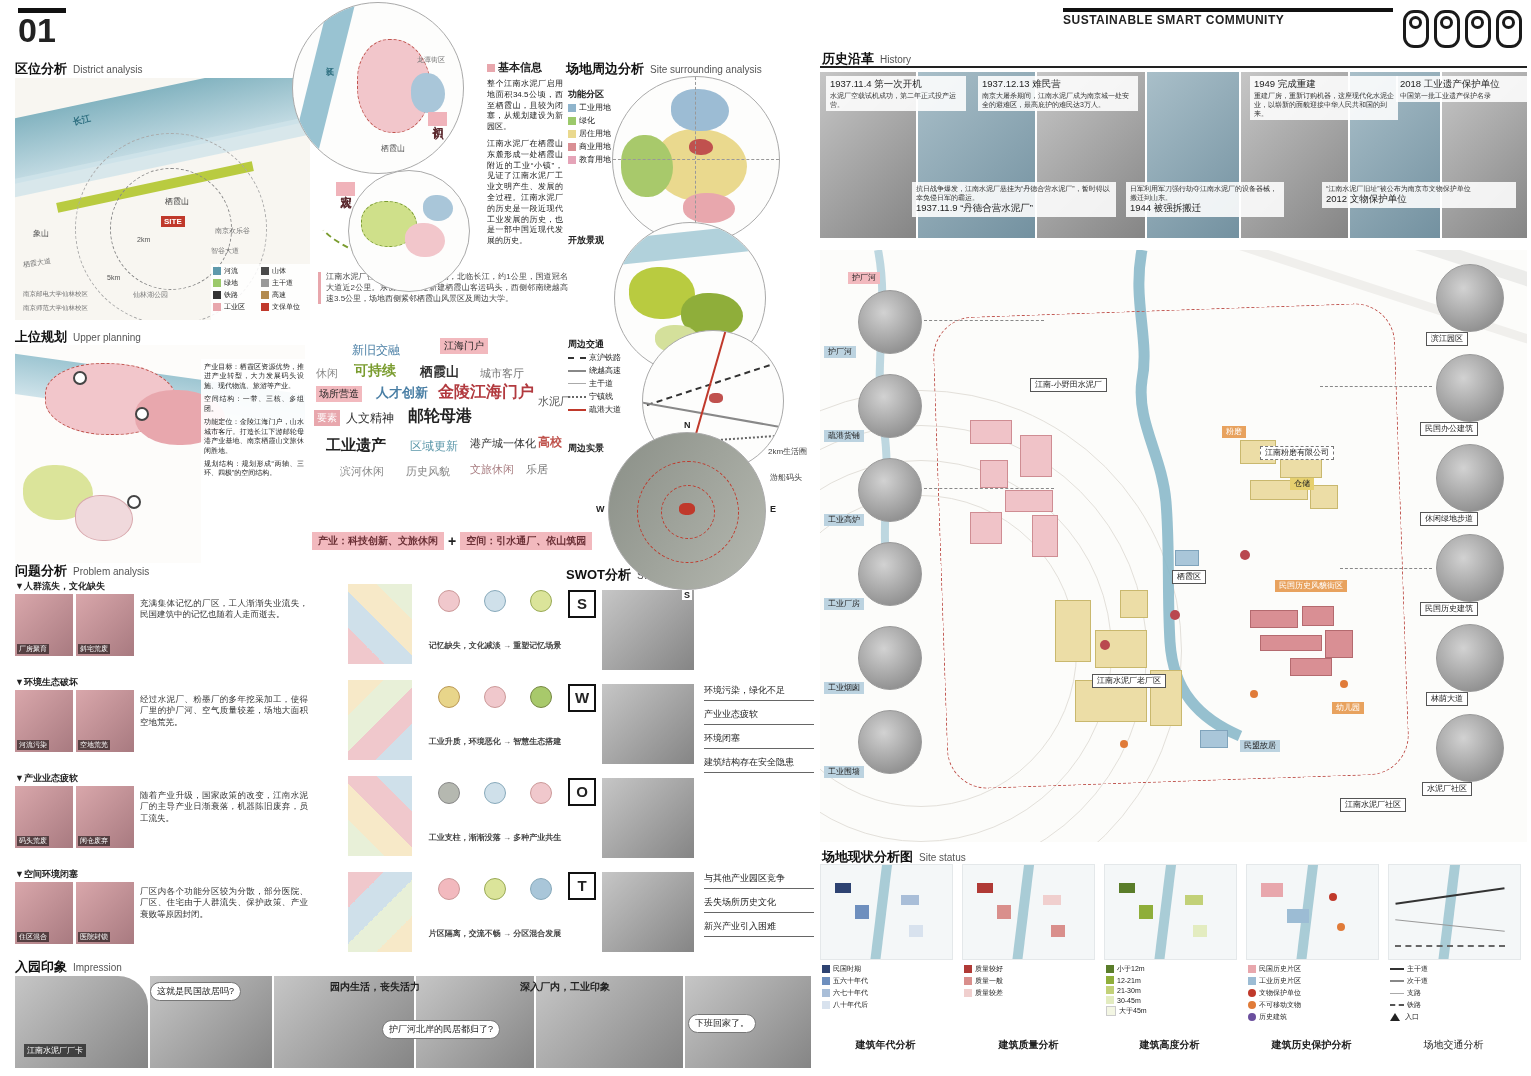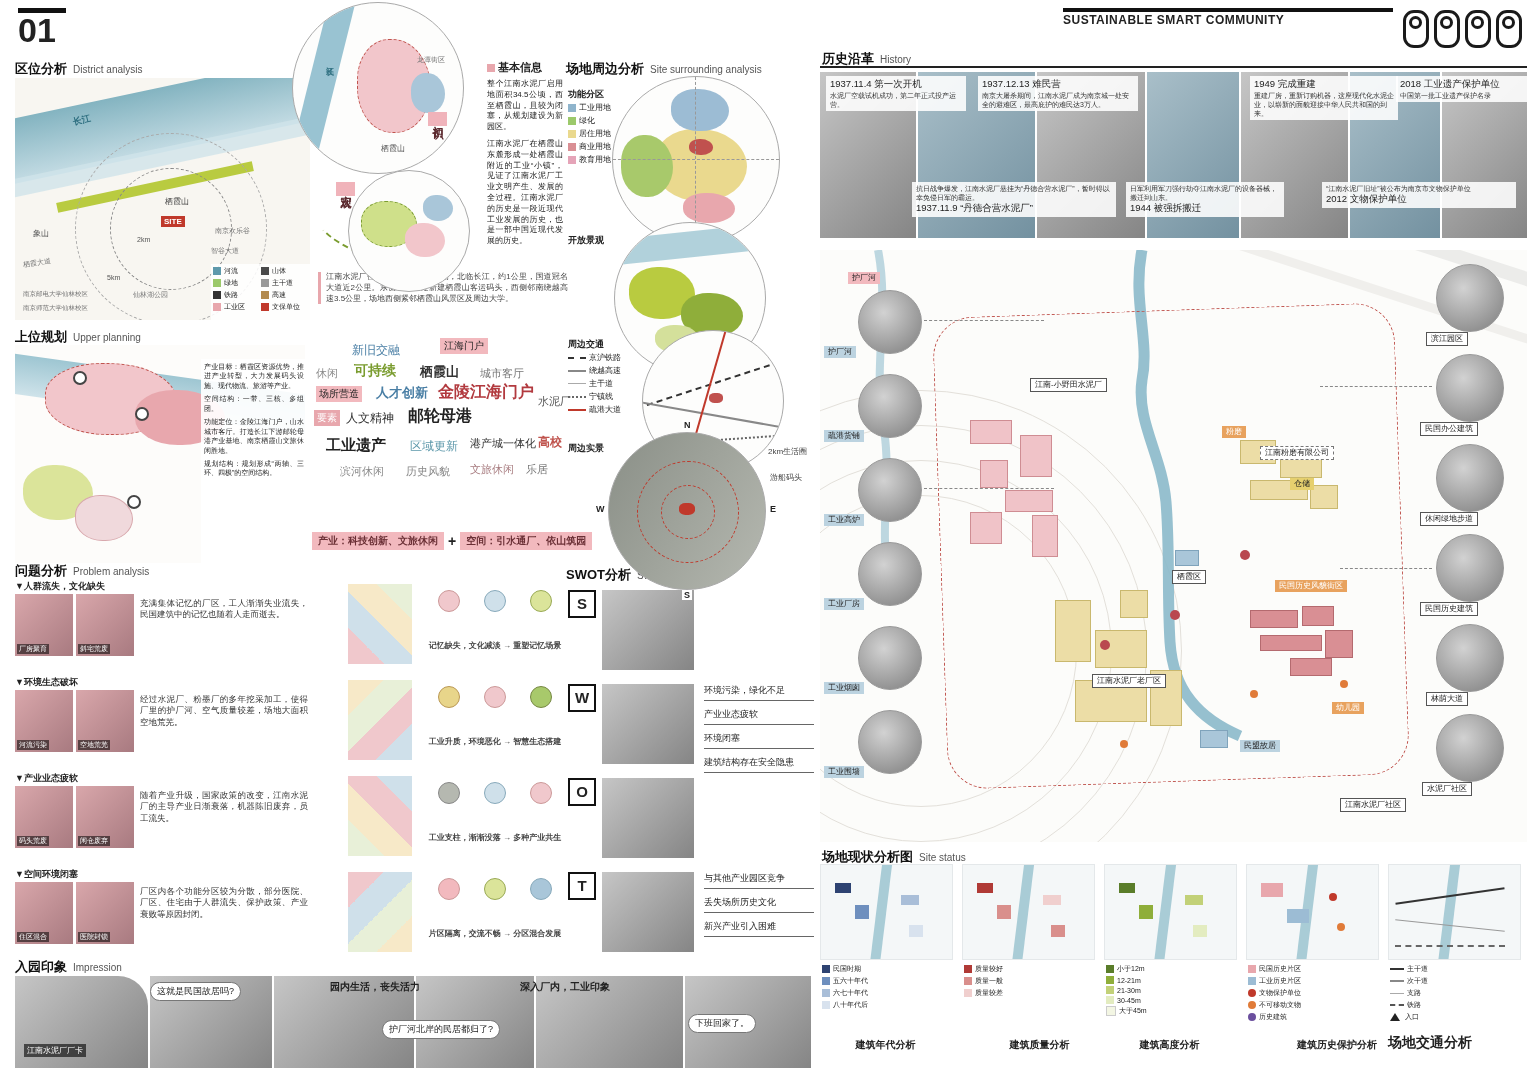--- a/index.html
+++ b/index.html
@@ -573,21 +573,21 @@
           </div>
         <div class="leg-row t7">
             <span class="chip" style="background:#d98f8c"></span>
             <span>质量一般</span>
           </div>
         <div class="leg-row t7">
             <span class="chip" style="background:#f0cfce"></span>
             <span>质量较差</span>
           </div>
       </div>
-      <div class="abs" style="left:12px;bottom:2px;width:100%;text-align:center;font-size:10px;font-weight:bold">建筑质量分析</div>
+      <div class="abs" style="left:1px;bottom:2px;width:100%;text-align:center;font-size:10px;font-weight:bold">建筑质量分析</div>
     </div>
 
     <div class="panel">
       <div class="pmap">
         <div class="pcanal"></div>
         <i class="pblk" style="left:14px;top:18px;width:16px;height:10px;background:#5a7d2a"></i>
         <i class="pblk" style="left:34px;top:40px;width:14px;height:14px;background:#8fae3a"></i>
         <i class="pblk" style="left:80px;top:30px;width:18px;height:10px;background:#c2d178"></i>
         <i class="pblk" style="left:88px;top:60px;width:14px;height:12px;background:#e3ecc0"></i>
       </div>
@@ -639,21 +639,21 @@
           </div>
         <div class="leg-row t7">
             <span class="chip chip-r" style="background:#e07b39"></span>
             <span>不可移动文物</span>
           </div>
         <div class="leg-row t7">
             <span class="chip chip-r" style="background:#6b4f9e"></span>
             <span>历史建筑</span>
           </div>
       </div>
-      <div class="abs" style="left:0;bottom:2px;width:100%;text-align:right;font-size:10px;font-weight:bold">建筑历史保护分析</div>
+      <div class="abs" style="left:0;bottom:2px;width:100%;text-align:center;font-size:10px;font-weight:bold">建筑历史保护分析</div>
     </div>
 
     <div class="panel">
       <div class="pmap">
         <div class="pcanal"></div>
         <i class="pblk" style="left:6px;top:30px;width:110px;height:0;border-top:2px solid #333;transform:rotate(-8deg)"></i>
         <i class="pblk" style="left:6px;top:60px;width:110px;height:0;border-top:1px solid #999;transform:rotate(6deg)"></i>
         <i class="pblk" style="left:6px;top:80px;width:110px;height:0;border-top:2px dashed #666"></i>
       </div>
       <div style="padding:4px 2px">
@@ -671,18 +671,18 @@
           </div>
         <div class="leg-row t7">
             <span style="display:inline-block;width:14px;border-top:2px dashed #555;margin-right:3px"></span>
             <span>铁路</span>
           </div>
         <div class="leg-row t7">
             <span style="display:inline-block;width:0;height:0;border-left:5px solid transparent;border-right:5px solid transparent;border-bottom:8px solid #222;margin-right:5px"></span>
             <span>入口</span>
           </div>
       </div>
-      <div class="abs" style="left:0;bottom:2px;width:100%;font-size:14px;font-weight:bold">场地交通分析</div>
+      <div class="abs" style="left:0;bottom:2px;width:100%;text-align:center;font-size:10px;font-weight:normal">场地交通分析</div>
     </div>
 
   </div>
 
 </div>
 
 </body></html>

